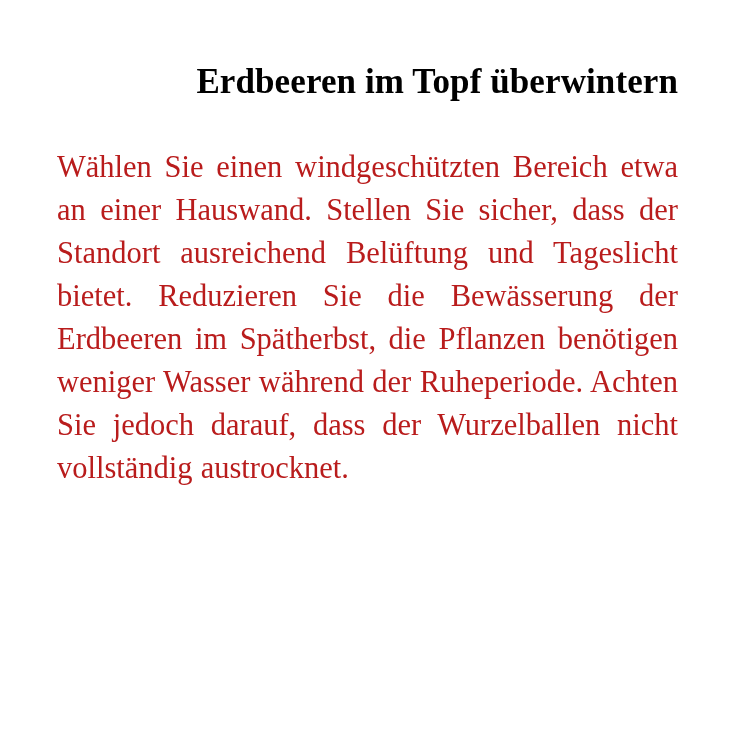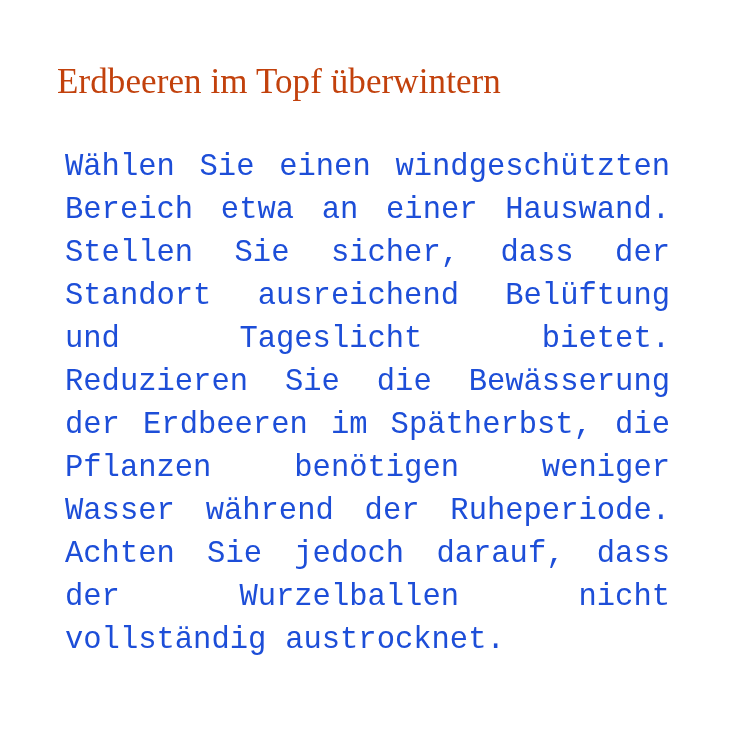--- a/index.html
+++ b/index.html
@@ -17,35 +17,36 @@
   .page {
     box-sizing: border-box;
     width: 735px;
     height: 735px;
     padding: 62px 57px 0 57px;
     background: #ffffff;
   }
   .doc-title {
     font-family: "Liberation Serif", "DejaVu Serif", serif;
     font-size: 35px;
-    font-weight: normal;
+    font-weight: bold;
     line-height: 1.15;
     letter-spacing: 0.1px;
     margin: 0 0 44px 0;
-    color: #c2410c;
+    color: #000000;
     white-space: nowrap;
+    text-align: right;
   }
   .doc-paragraph {
-    font-family: Liberation Mono, monospace;
+    font-family: Liberation Serif, serif;
     font-size: 30.5px;
     line-height: 43px;
     text-align: justify;
     text-align-last: left;
-    margin: 8px;
-    color: #1d4ed8;
+    margin: 0;
+    color: #b91c1c;
     hyphens: manual;
     word-spacing: 0.5px;
   }
 </style>
 </head>
 <body>
 
 <div class="page">
   <h1 class="doc-title">Erdbeeren im Topf überwintern</h1>
   <p class="doc-paragraph">Wählen Sie einen windgeschützten Bereich etwa an einer Hauswand. Stellen Sie sicher, dass der Standort ausreichend Belüftung und Tages­licht bietet. Reduzieren Sie die Bewässerung der Erdbeeren im Spätherbst, die Pflanzen benötigen weniger Wasser während der Ruheperiode. Achten Sie jedoch darauf, dass der Wurzelballen nicht vollständig austrocknet.</p>

